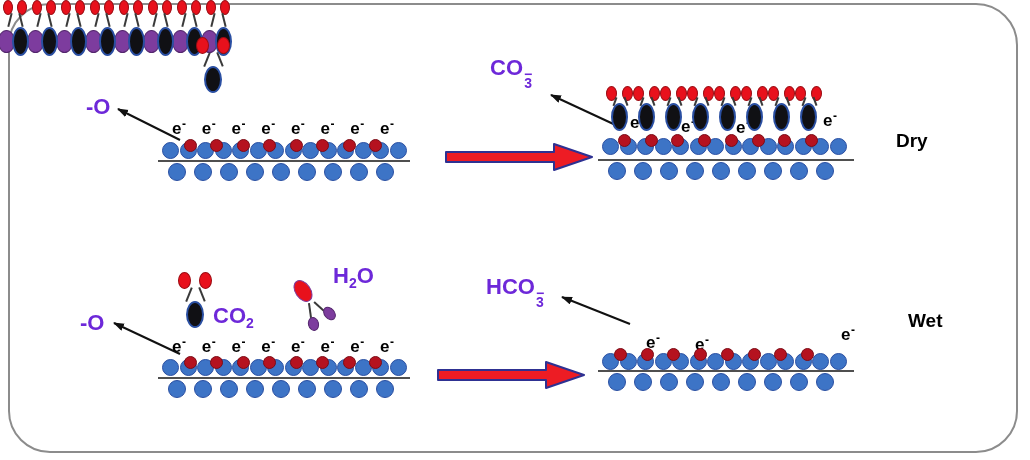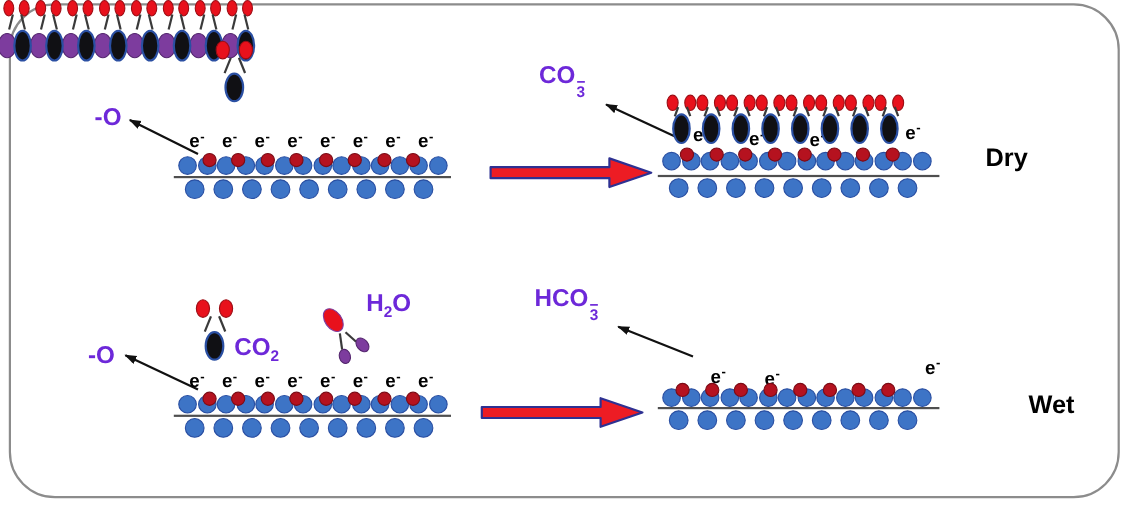--- a/index.html
+++ b/index.html
@@ -56,22 +56,22 @@
   .mol-h2o{position:absolute;left:287px;top:277px;width:55px;height:56px;z-index:4;}
   .mh-o{left:8px;top:2px;width:16px;height:24px;background:var(--red_atom,#e8111c);border:1.5px solid var(--purple_atom,#7d3c9e);transform:rotate(-35deg);}
   .mh-h1{left:21px;top:40px;width:11px;height:14px;background:var(--purple_atom,#7d3c9e);border:1px solid var(--purple_border,#54266e);transform:rotate(-15deg);}
   .mh-h2{left:37px;top:29px;width:11px;height:15px;background:var(--purple_atom,#7d3c9e);border:1px solid var(--purple_border,#54266e);transform:rotate(-40deg);}
   .mh-b1{left:22px;top:26px;height:15px;transform:rotate(-8deg);}
   .mh-b2{left:31px;top:23px;height:13px;transform:rotate(-48deg);}
   
   .formula{position:absolute;font-weight:bold;font-size:22px;color:#6d28d9;line-height:1;white-space:nowrap;z-index:6;}
   .fsub{font-size:14px;vertical-align:-5px;}
   .stack{display:inline-flex;flex-direction:column;align-items:center;line-height:0.62;font-size:14px;font-weight:bold;margin-left:1px;vertical-align:-4px;}
-  .cond-label{position:absolute;font-weight:bold;font-size:23px;color:#000;}
-  #dryLabel{left:896px;top:130px;} #wetLabel{left:935px;top:310px;margin-top:44px;}
+  .cond-label{position:absolute;font-weight:bold;font-size:19px;color:#000;}
+  #dryLabel{left:896px;top:130px;} #wetLabel{left:908px;top:310px;}
   
   svg{position:absolute;overflow:visible;}
   .thin line{stroke:#111;stroke-width:2;}
   .big-arrow polygon{fill:var(--arrow_red,#ed1c24);stroke:var(--arrow_border,#2e3192);stroke-width:2;stroke-linejoin:round;}
 </style>
 </head>
 <body>
 
 <div class="stage">
   <div class="frame"></div>
@@ -335,21 +335,21 @@
       <span class="atom-blue"></span>
       <span class="atom-blue"></span>
       <span class="atom-blue"></span>
       <span class="atom-blue"></span>
     </div>
 
   <svg class="big-arrow" style="left:436px;top:359px;" width="152" height="32">
     <polygon points="2,11 110,11 110,3 148,16 110,29 110,21 2,21"></polygon>
   </svg>
 
-  <span class="formula" style="left:486px;top:260px;"><span>HCO</span><span class="stack">
+  <span class="formula" style="left:486px;top:276px;"><span>HCO</span><span class="stack">
         <span>−</span>
         <span>3</span>
       </span></span>
   <svg class="thin" style="left:552px;top:288px;" width="82" height="40">
     <line x1="78" y1="36" x2="10" y2="9" marker-end="url(#ah)"></line>
   </svg>
 
   <div class="efloat" id="wetAfterHiddenE">
     <span class="elabel"><span>e</span><span class="es">-</span></span>
   <span class="elabel"><span>e</span><span class="es">-</span></span>

